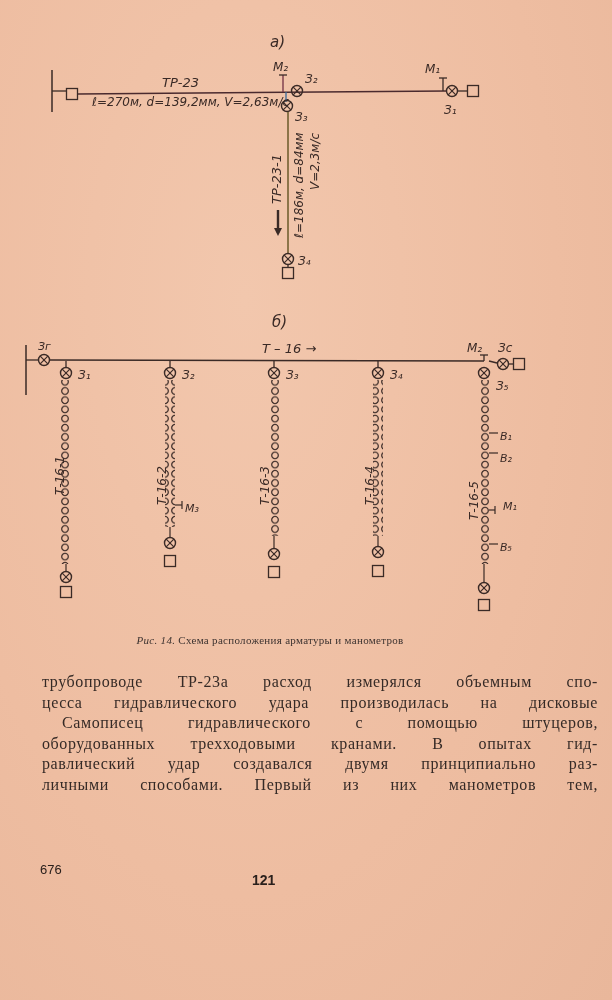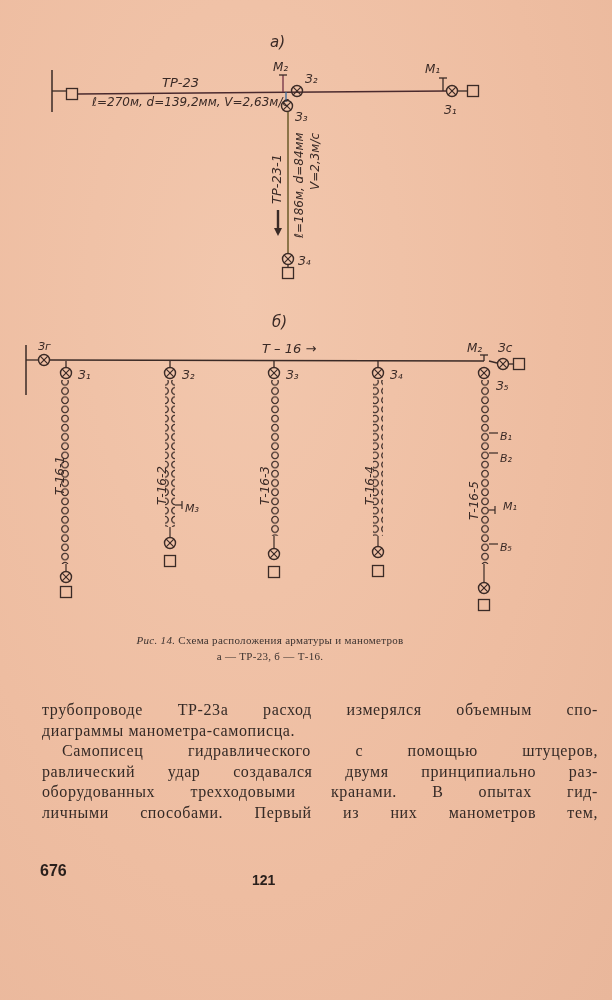--- a/index.html
+++ b/index.html
@@ -14,29 +14,29 @@
   .page { position: absolute; left: 0; top: 0; width: 612px; height: 1000px; }
   svg.diagram { position: absolute; left: 0; top: 0; }
   svg text { font-family: "DejaVu Sans", sans-serif; font-style: italic; fill: #3a2a26; }
   .caption {
     position: absolute; left: 50px; top: 632px; width: 440px;
     text-align: center; font-size: 11px; line-height: 16px; color: #3d3330;
     letter-spacing: 0.3px;
   }
   .caption .fig { font-style: italic; }
   .body-text {
-    position: absolute; left: 42px; top: 700px; width: 556px;
+    position: absolute; left: 42px; top: 672px; width: 556px;
     font-size: 16px; line-height: 20.5px; color: #352a26;
     text-align: justify; letter-spacing: 0.6px;
   }
   .body-text .line { display: block; text-align: justify; text-align-last: justify; white-space: nowrap; }
   .body-text .line.last { text-align-last: left; }
   .body-text .indent { padding-left: 20px; }
   .signature {
-    position: absolute; left: 40px; top: 862px; font-size: 16px; font-weight: bold;
+    position: absolute; left: 40px; top: 862px; font-size: 13px; font-weight: normal;
     font-family: "Liberation Sans", sans-serif; color: #2a201c;
   }
   .page-number {
     position: absolute; left: 252px; top: 872px; font-size: 14px; font-weight: bold;
     font-family: "Liberation Sans", sans-serif; color: #2a201c;
   }
 </style>
 </head>
 <body>
 
@@ -186,27 +186,26 @@
         <text transform="translate(478,520) rotate(-90)" font-size="12">Т-16-5</text>
       </g>
     </g>
   </svg>
 
   <div class="caption">
     <div>
       <span class="fig">Рис. 14.</span>
       <span>Схема расположения арматуры и манометров</span>
     </div>
-    <div>а — ТР-23, б — Т-16.</div>
   </div>
 
   <div class="body-text">
     <span class="line">трубопроводе ТР-23а расход измерялся объемным спо-</span>
-    <span class="line last">диаграммы манометра-самописца.</span>
+    <span class="line">цесса гидравлического удара производилась на дисковые</span>
     <span class="line indent">Самописец  гидравлического  с  помощью  штуцеров,</span>
+    <span class="line">оборудованных трехходовыми  кранами. В опытах гид-</span>
     <span class="line">равлический удар создавался двумя принципиально раз-</span>
-    <span class="line">оборудованных трехходовыми  кранами. В опытах гид-</span>
     <span class="line">личными способами. Первый  из  них манометров тем,</span>
   </div>
 
   <div class="signature">676</div>
   <div class="page-number">121</div>
 </div>
 
 </body></html>

